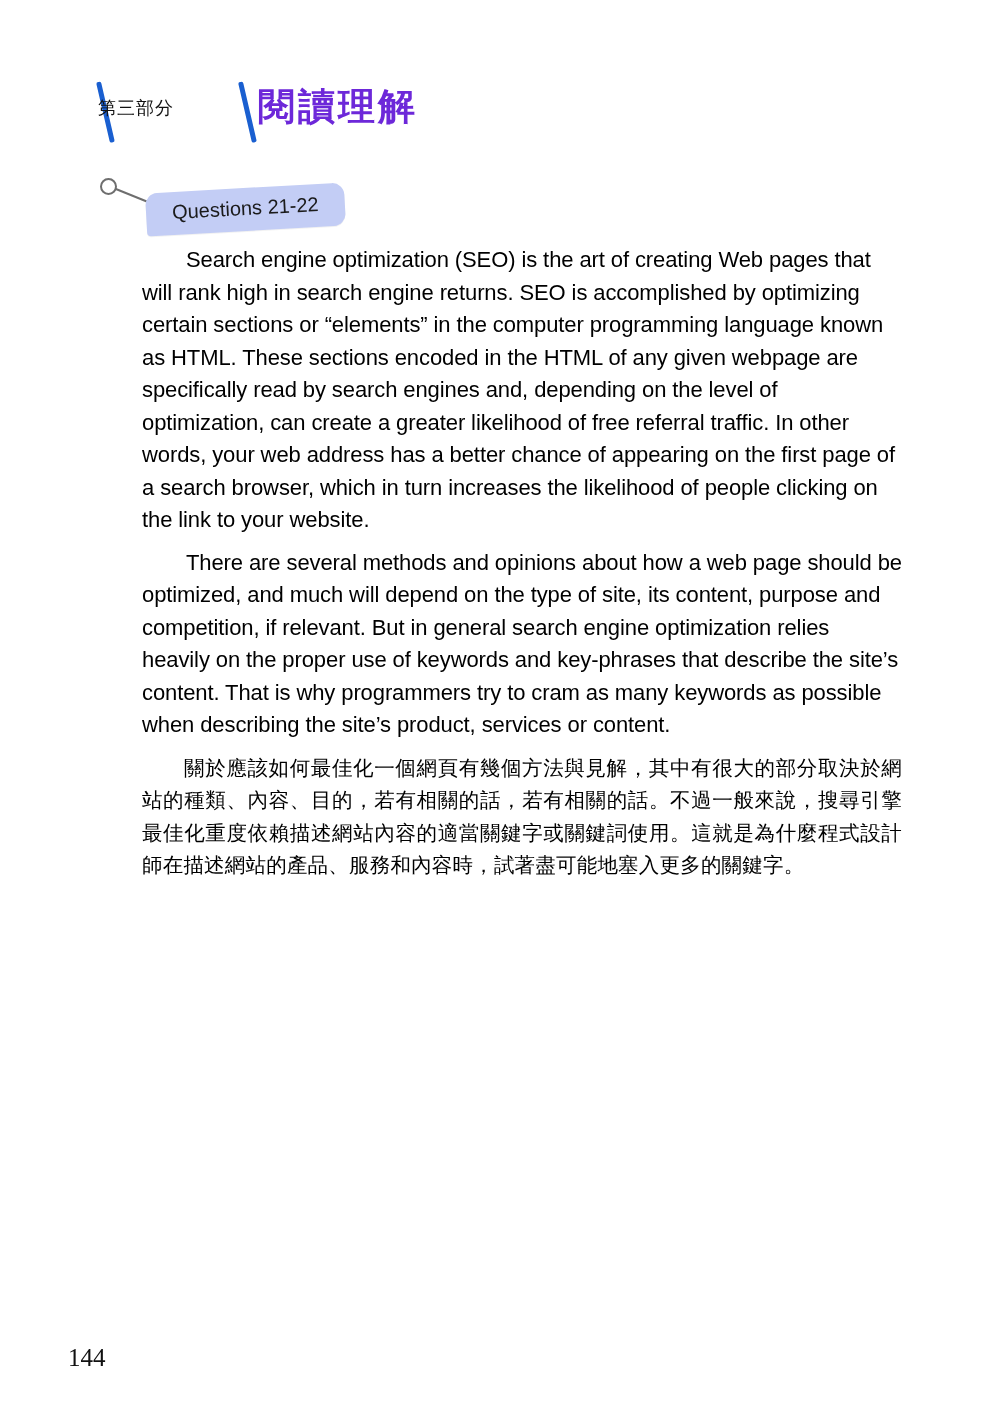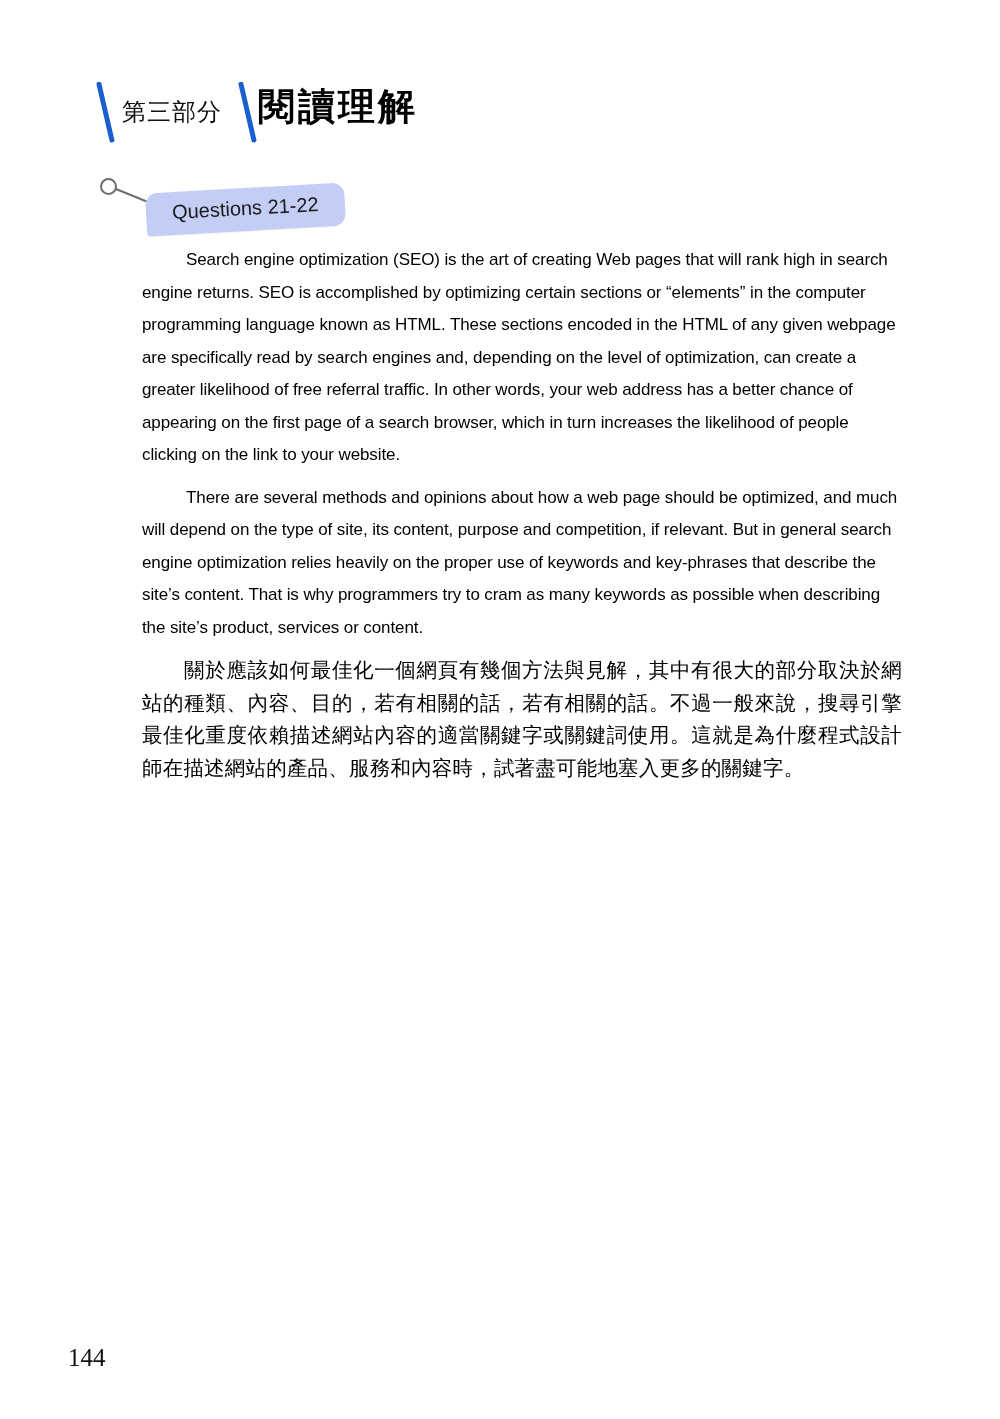--- a/index.html
+++ b/index.html
@@ -39,37 +39,37 @@
   }
   .slash-right {
     left: 150px;
     top: 4px;
     height: 62px;
     transform: rotate(-13deg);
     transform-origin: top center;
   }
   .part-label {
     position: absolute;
-    left: 34px;
+    left: 10px;
     top: 18px;
     font-family: "DejaVu Sans", "Liberation Sans", sans-serif;
-    font-size: 24px;
+    font-size: 18px;
     letter-spacing: 1px;
     color: #111;
     white-space: nowrap;
   }
   .part-title {
     position: absolute;
     left: 170px;
     top: 4px;
     font-family: "DejaVu Sans", "Liberation Sans", sans-serif;
     font-size: 37px;
     font-weight: bold;
     letter-spacing: 3px;
-    color: #000000;
+    color: #6d28d9;
     white-space: nowrap;
   }
 
   
   .badge-wrap {
     position: absolute;
     top: 176px;
     left: 98px;
     width: 340px;
     height: 62px;
@@ -116,21 +116,21 @@
     position: absolute;
     left: 142px;
     top: 244px;
     width: 760px;
   }
   p {
     margin: 0 0 14px 0;
   }
   .en {
     font-family: "Liberation Sans", sans-serif;
-    font-size: 17px;
+    font-size: 22px;
     line-height: 32.5px;
     text-indent: 44px;
     color: #000;
     letter-spacing: -0.1px;
   }
   .zh {
     font-family: "DejaVu Serif", "Liberation Serif", serif;
     font-size: 20.5px;
     line-height: 32.5px;
     text-indent: 42px;

